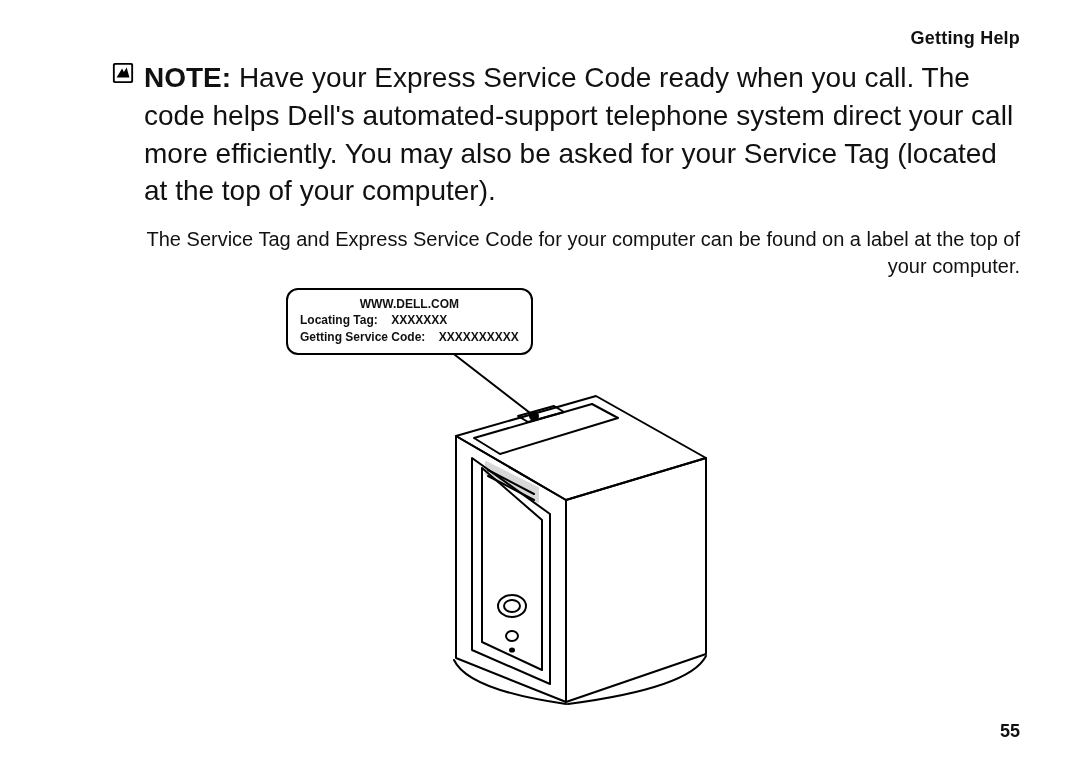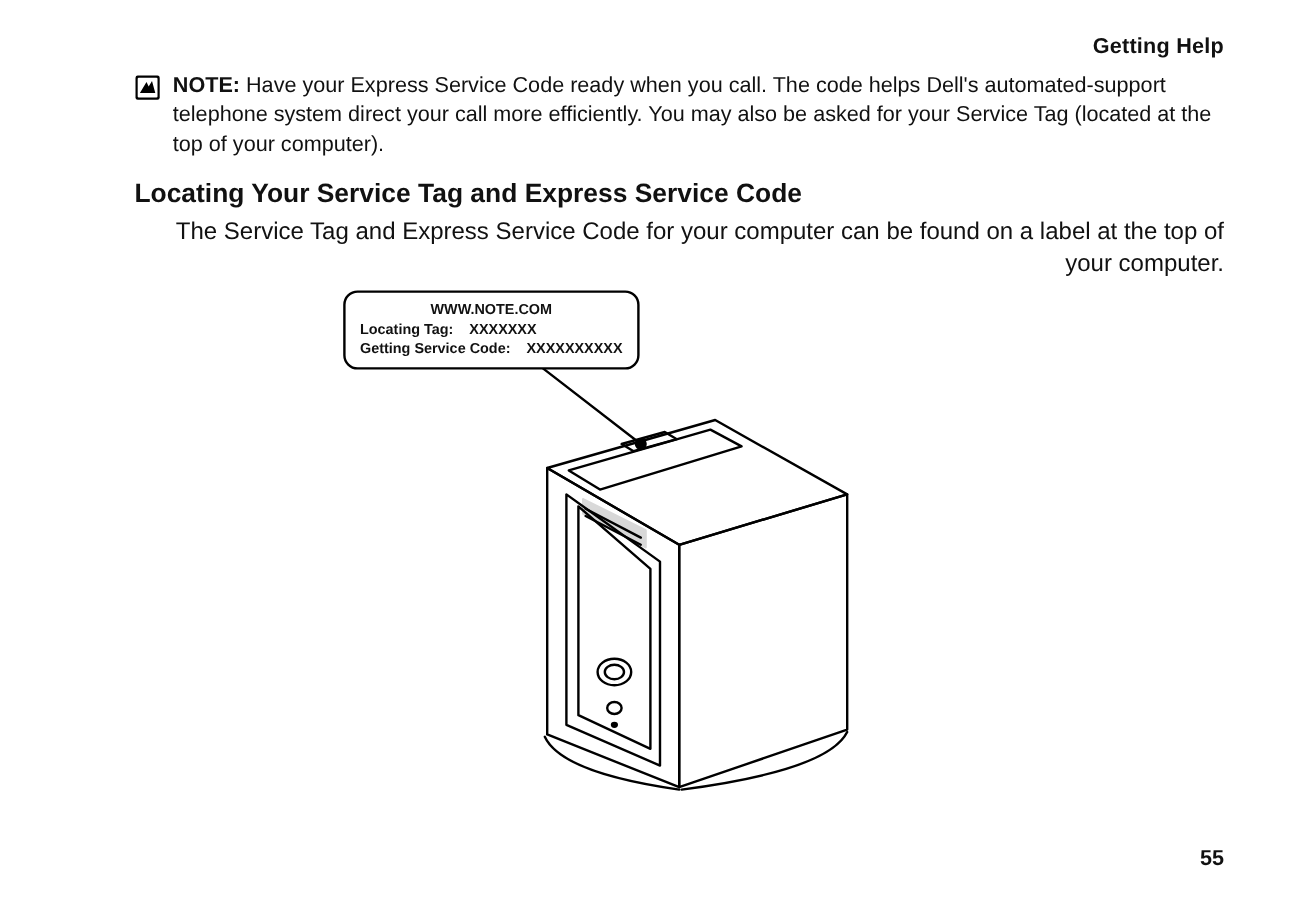--- a/index.html
+++ b/index.html
@@ -30,21 +30,21 @@
   h1.title {
     font-size: 40px;
     font-weight: 800;
     margin: 0 0 10px 0;
     letter-spacing: .5px;
   }
   .note-block {
     display: flex;
     align-items: flex-start;
     gap: 10px;
-    font-size: 18px;
+    font-size: 28px;
     line-height: 1.35;
     margin-bottom: 16px;
   }
   .note-icon {
     width: 22px;
     height: 22px;
     flex: 0 0 22px;
     margin-top: 3px;
   }
   .note-text .note-label {
@@ -79,21 +79,21 @@
     font-size: 12px;
     line-height: 1.35;
     background: #fff;
     white-space: nowrap;
   }
   .callout .row { display: block; }
   .callout .url { text-align: center; display:block; }
   .page-number {
     position: absolute;
     right: 60px;
-    bottom: 40px;
+    bottom: 24px;
     font-weight: 800;
     font-size: 18px;
   }
   svg { display: block; }
 </style>
 </head>
 <body>
 
 <div class="page">
 
@@ -107,28 +107,27 @@
         <rect x="3" y="3" width="18" height="18" rx="1" fill="#fff"></rect>
         <path d="M5 17 L11 7 L13 11 L16 6 L19 17 Z" fill="#000"></path>
       </svg>
     </span>
     <div class="note-text">
       <span class="note-label">NOTE:</span>
       <span>Have your Express Service Code ready when you call. The code helps Dell's automated-support telephone system direct your call more efficiently. You may also be asked for your Service Tag (located at the top of your computer).</span>
     </div>
   </div>
 
-  <h2 class="subhead">Locating Your Service Tag and Express Service Code</h2>
 
   <p class="body">The Service Tag and Express Service Code for your computer can be found on a label at the top of your computer.</p>
 
   <div class="figure">
 
     <div class="callout">
-      <span class="row url">WWW.NOTE.COM</span>
+      <span class="row url">WWW.DELL.COM</span>
       <span class="row">
         <span>Locating Tag:</span>&nbsp;&nbsp;&nbsp;
         <span>XXXXXXX</span>
       </span>
       <span class="row">
         <span>Getting Service Code:</span>&nbsp;&nbsp;&nbsp;
         <span>XXXXXXXXXX</span>
       </span>
     </div>
 

